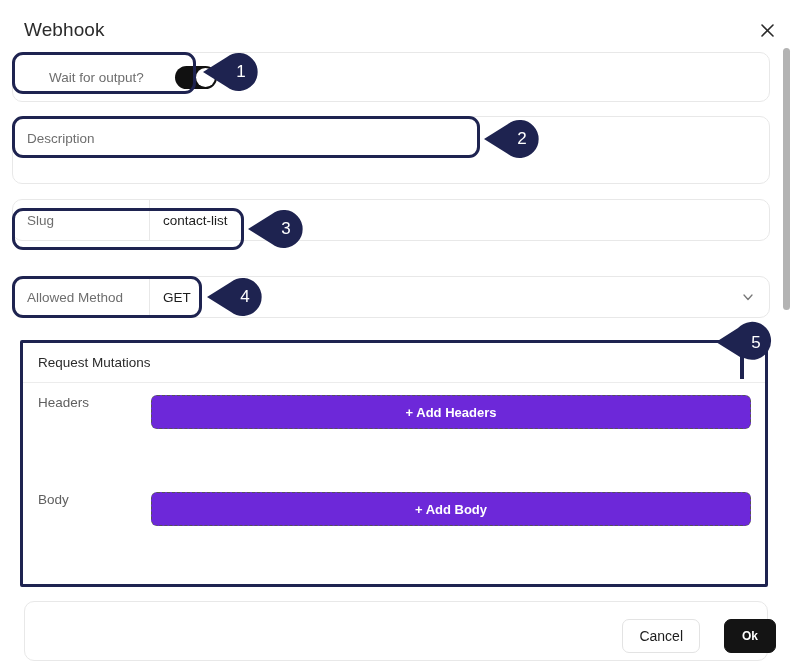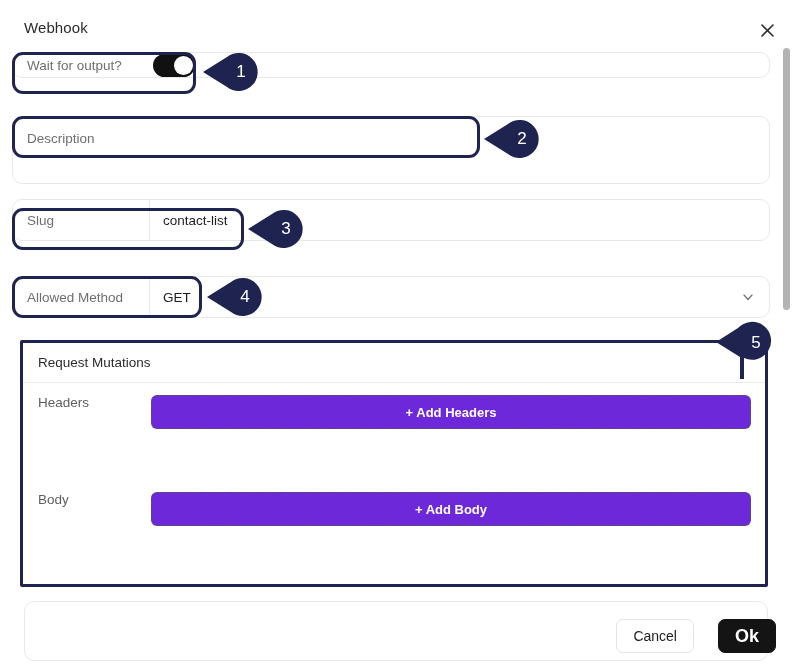--- a/index.html
+++ b/index.html
@@ -16,21 +16,21 @@
     background: #ffffff;
     border-top-left-radius: 14px;
     border-top-right-radius: 14px;
     overflow: hidden;
   }
 
   
   .modal-title {
     position: absolute;
     left: 24px; top: 19px;
-    font-size: 15px;
+    font-size: 19px;
     color: #2b2b2b;
     letter-spacing: .1px;
   }
   .close-btn {
     position: absolute;
     right: 13px; top: 16px;
     width: 28px; height: 28px;
     display: flex; align-items: center; justify-content: center;
     cursor: pointer;
     background: transparent; border: none;
@@ -79,21 +79,21 @@
   
   .hl {
     position: absolute;
     border: 3px solid #1e2350;
     border-radius: 11px;
     pointer-events: none;
     z-index: 6;
   }
 
   
-  #row-wait { top: 52px; height: 26px; }
+  #row-wait { top: 52px; height: 50px; padding-left: 22px; }
   #row-wait .label-cell { border-right: none; }
   .toggle {
     width: 42px; height: 23px;
     background: #111111;
     border-radius: 999px;
     position: relative;
     cursor: pointer;
     margin-left: 4px;
   }
   .toggle .knob {
@@ -206,26 +206,25 @@
     color: #1d1d1d;
     cursor: pointer;
     font-family: "Liberation Sans", sans-serif;
   }
   .btn-ok {
     min-width: 52px; height: 34px;
     padding: 0 16px;
     background: #141414;
     border: 1px solid #141414;
     border-radius: 7px;
-    font-size: 18px;
+    font-size: 12px;
     font-weight: bold;
     color: #ffffff;
     cursor: pointer;
     font-family: "Liberation Sans", sans-serif;
-    text-align: right;
   }
 
   
   .marker {
     position: absolute;
     width: 62px; height: 44px;
     z-index: 20;
   }
   .marker svg { position: absolute; left: 0; top: 0; }
   .marker .num {

